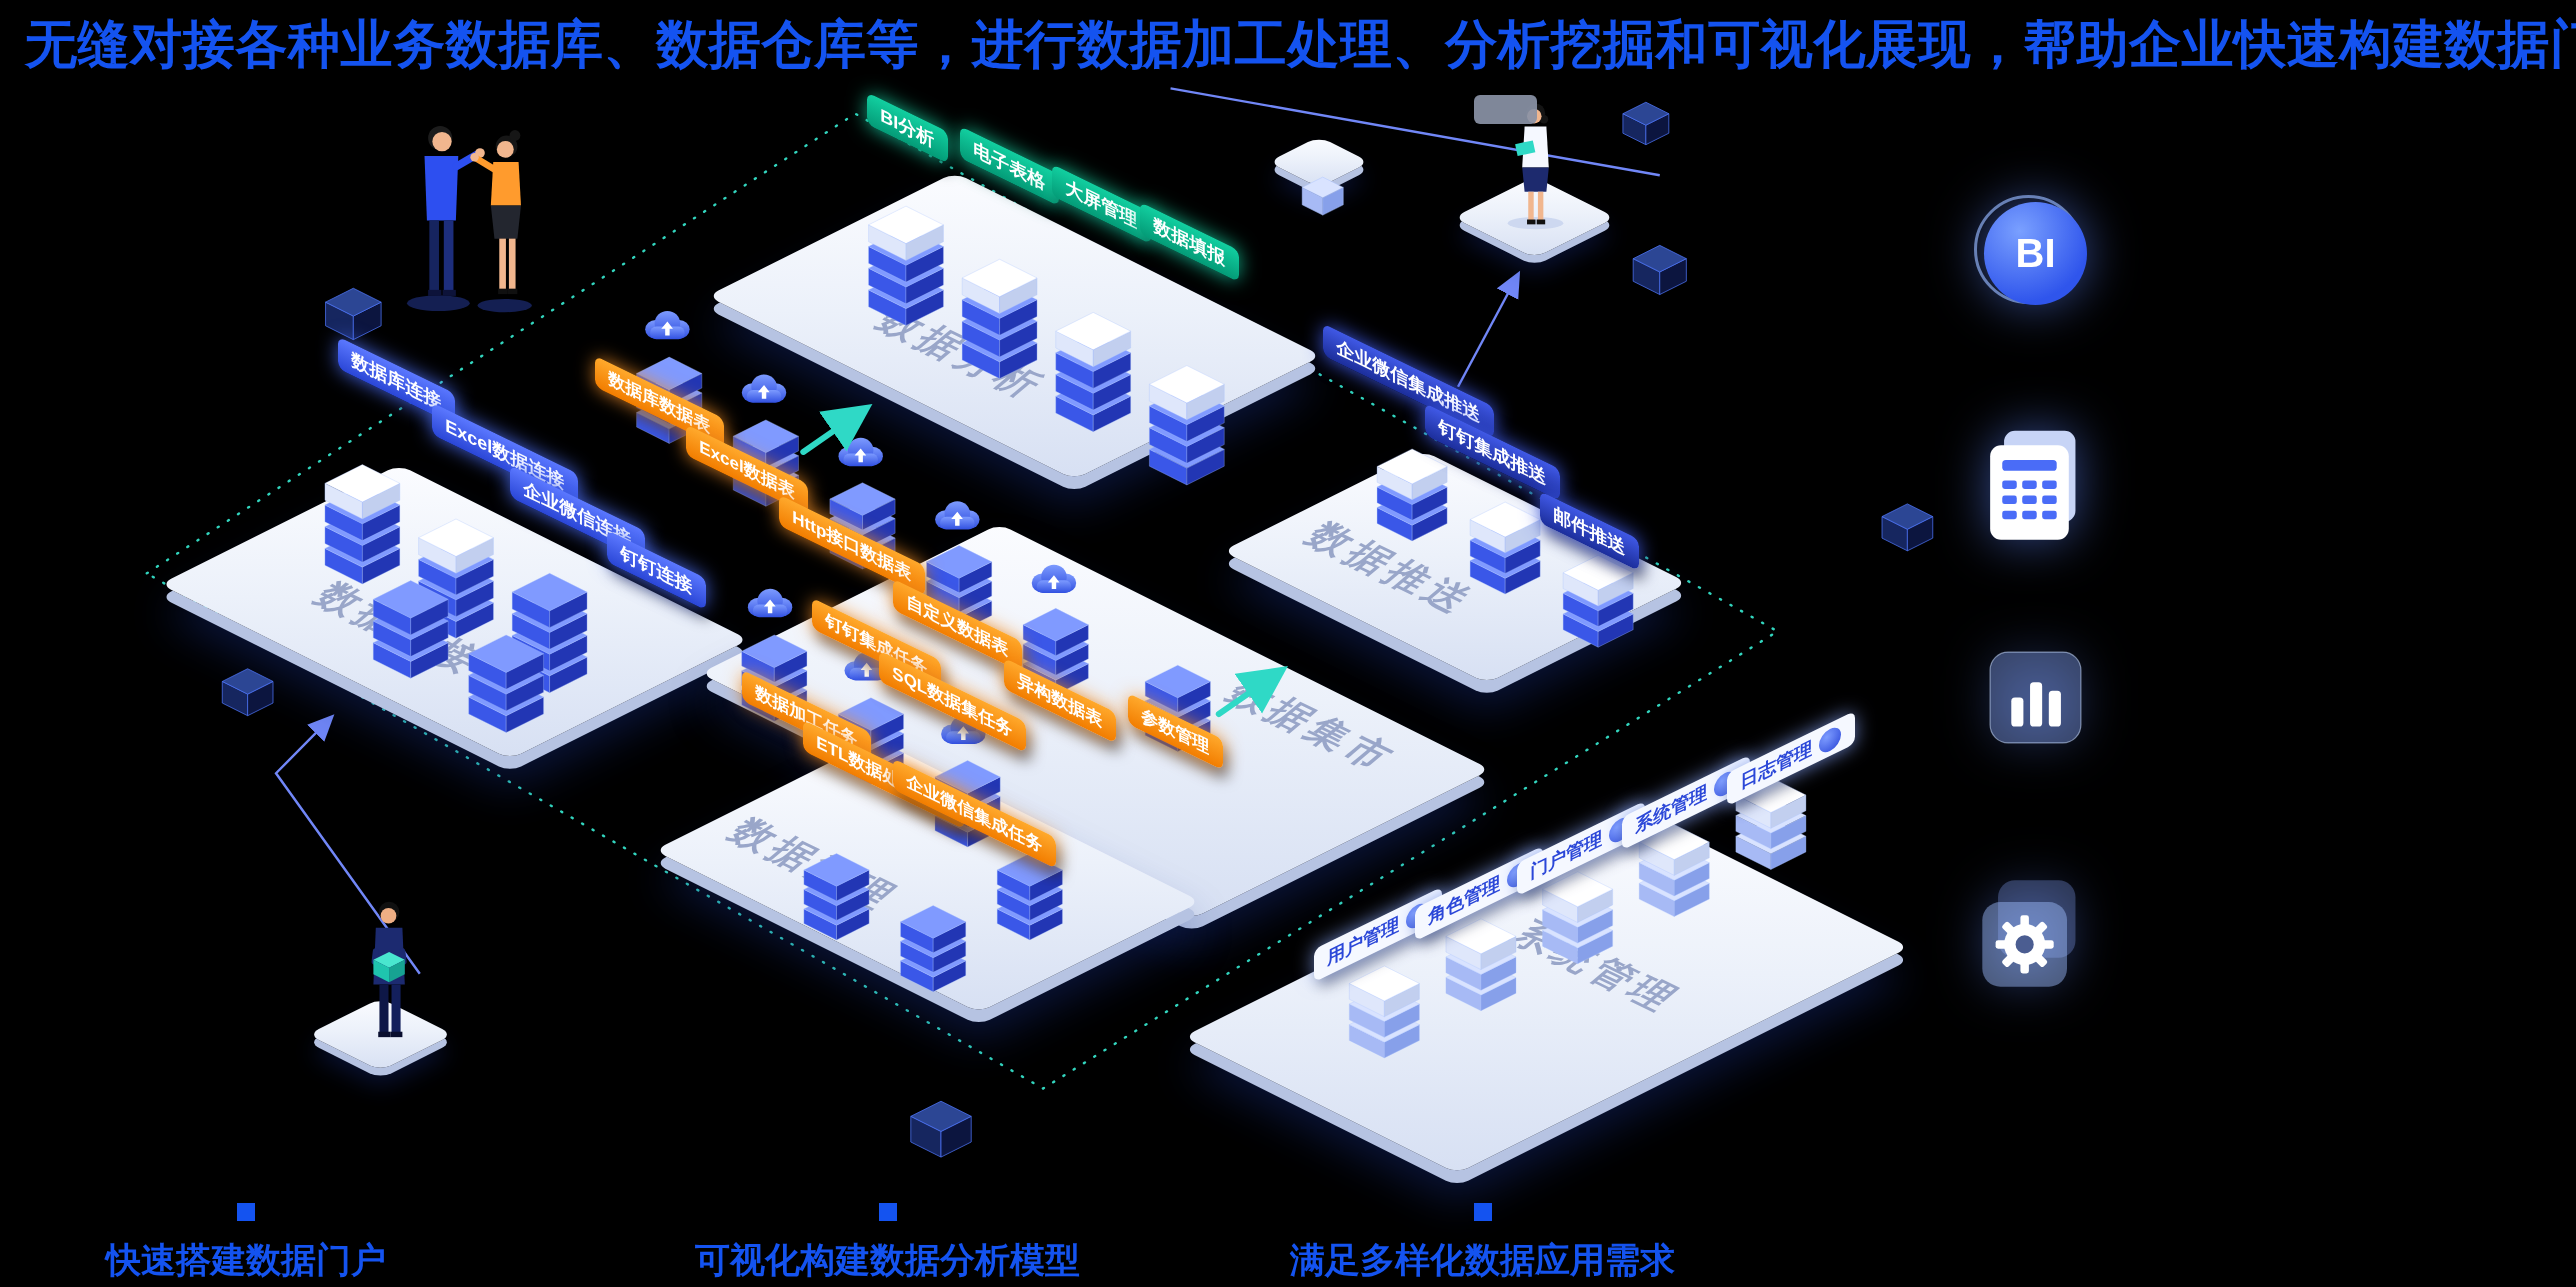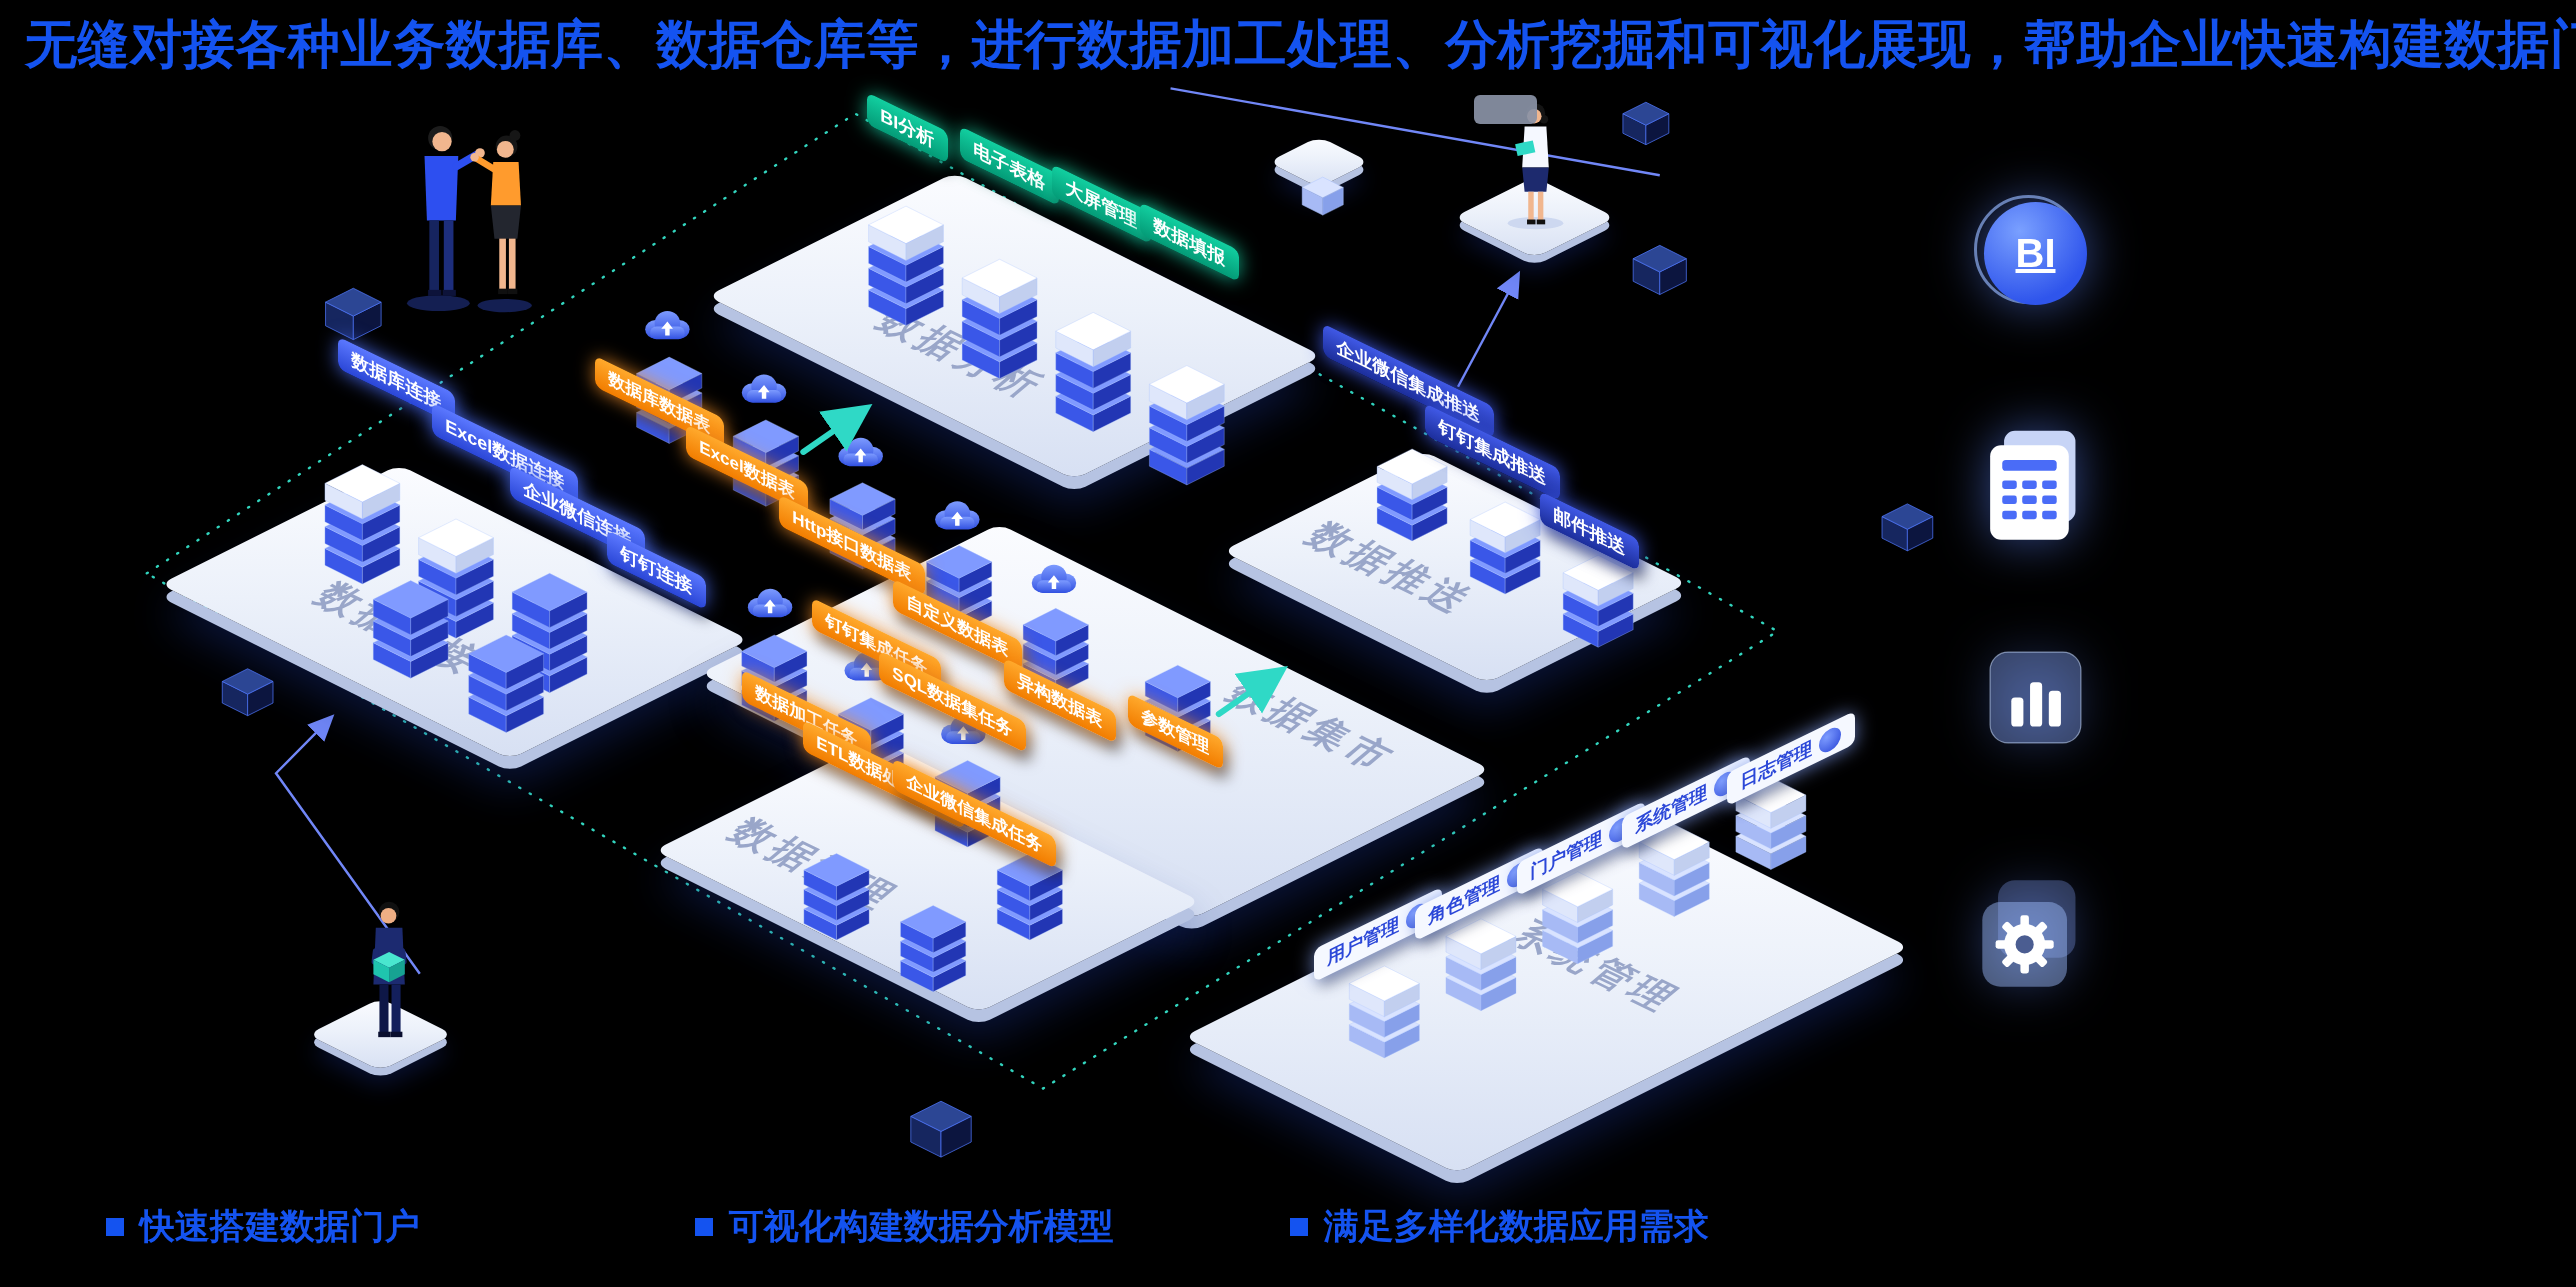--- a/index.html
+++ b/index.html
@@ -34,26 +34,26 @@
 
   svg.layer{position:absolute;left:0;top:0;pointer-events:none;}
   #lines{z-index:1;} #front{z-index:3;}
 
   .figure{position:absolute;z-index:5;}
   .bubble{position:absolute;z-index:5;width:63px;height:29px;border-radius:6px;background:#8a93a6;opacity:.92;}
 
   .side-icon{position:absolute;z-index:6;filter:drop-shadow(0 0 25px rgba(95,135,255,.55));}
   .bi-circle{position:relative;width:103px;height:103px;border-radius:50%;
     background:radial-gradient(circle at 35% 28%,#7aa0ff,#2f55ec 72%);
-    display:flex;align-items:center;justify-content:center;font-size:40px;font-weight:800;color:#fff;text-decoration:underline;}
+    display:flex;align-items:center;justify-content:center;font-size:40px;font-weight:800;color:#fff;}
   .bi-ring{position:absolute;left:-9.7px;top:-7.2px;width:103px;height:103px;border-radius:50%;
     border:3.6px solid rgba(150,185,255,.65);z-index:-1;}
 
   .bullet{position:absolute;top:1203px;z-index:10;display:flex;align-items:center;gap:15.7px;
-    font-size:35px;font-weight:800;color:#1453f0;white-space:nowrap;}
+    font-size:35px;font-weight:800;color:#1453f0;white-space:nowrap;flex-direction:column;}
   .sq{width:18px;height:18px;background:#1453f0;flex:0 0 auto;}
 </style>
 </head>
 <body>
 
 <div class="canvas">
 
   <h1 class="headline">无缝对接各种业务数据库、数据仓库等，进行数据加工处理、分析挖掘和可视化展现，帮助企业快速构建数据门户</h1>
 
   <svg id="lines" class="layer" width="2576" height="1288" viewBox="0 0 4265 2132">

